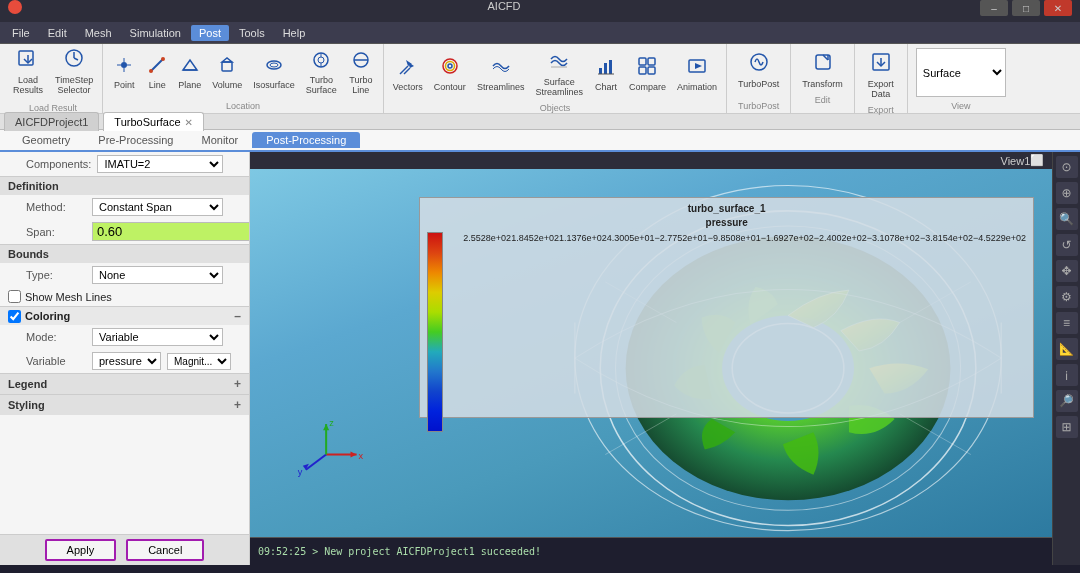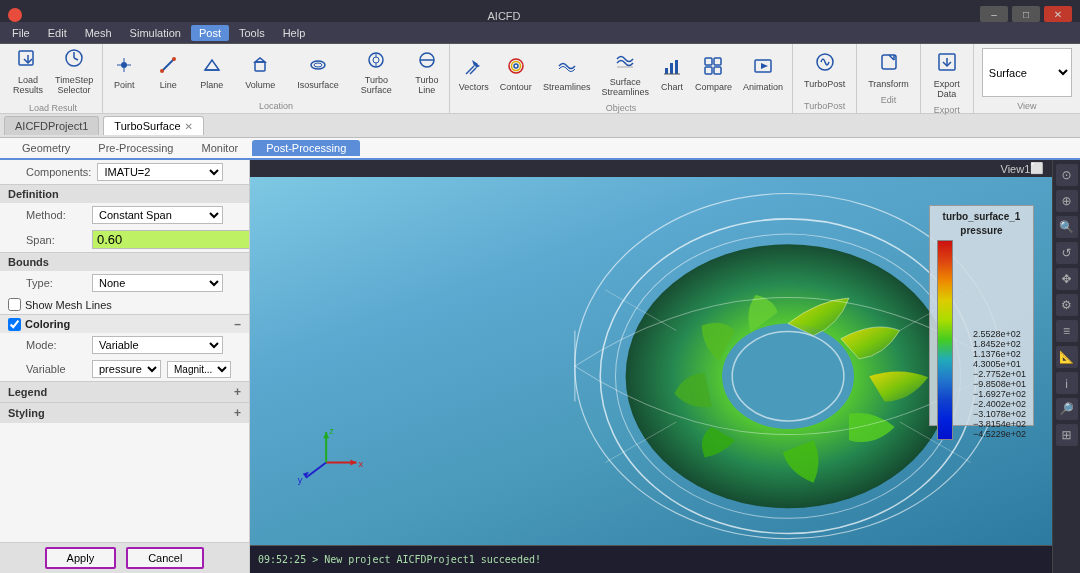--- a/index.html
+++ b/index.html
@@ -1,19 +1,19 @@
 <!DOCTYPE html>
 <html><head>
   <meta charset="utf-8">
   <style>
     * { box-sizing: border-box; margin: 0; padding: 0; }
     body { font-family: 'Segoe UI', Arial, sans-serif; font-size: 11px; background: #1e1e2e; color: #222; overflow: hidden; width: 1080px; height: 573px; }
 
     
-    #titlebar { background: #2d2d3a; color: #ccc; display: flex; align-items: flex-end; justify-content: space-between; height: 22px; padding: 0 8px; font-size: 11px; }
+    #titlebar { background: #2d2d3a; color: #ccc; display: flex; align-items: flex-start; justify-content: space-between; height: 22px; padding: 0 8px; font-size: 11px; }
     #titlebar .app-icon { width: 14px; height: 14px; background: #e74c3c; border-radius: 50%; margin-right: 6px; display:inline-block; }
     #titlebar .title { flex: 1; text-align: center; color: #ccc; }
     #titlebar .win-controls { display: flex; gap: 4px; }
     #titlebar .win-btn { width: 28px; height: 16px; background: #555; color: #ccc; display: flex; align-items: center; justify-content: center; font-size: 10px; cursor: pointer; border-radius: 2px; }
     #titlebar .win-btn.close { background: #c0392b; }
 
     
     #menubar { background: #3c3c4e; color: #ddd; display: flex; align-items: center; height: 22px; padding: 0 4px; gap: 2px; border-bottom: 1px solid #555; }
     .menu-item { padding: 2px 8px; cursor: pointer; border-radius: 2px; font-size: 11px; color: #ddd; }
     .menu-item:hover, .menu-item.active { background: #5b8dd9; color: white; }
@@ -21,21 +21,21 @@
     
     #toolbar { background: #f0f0f0; border-bottom: 1px solid #ccc; display: flex; align-items: stretch; height: 70px; padding: 0 4px; }
     .toolbar-group { display: flex; align-items: center; border-right: 1px solid #ccc; padding: 0 4px; gap: 2px; }
     .toolbar-group:last-child { border-right: none; }
     .tb-btn { display: flex; flex-direction: column; align-items: center; justify-content: center; padding: 3px 5px; cursor: pointer; border-radius: 3px; min-width: 40px; background: transparent; border: none; font-size: 9.5px; color: #333; gap: 2px; }
     .tb-btn .icon { font-size: 18px; color: #2255aa; }
     .tb-label { font-size: 9px; color: #444; text-align: center; line-height: 1.1; }
     .group-label { font-size: 9px; color: #888; text-align: center; width: 100%; }
 
     
-    #tabs-row { background: #e0e0e0; display: flex; align-items: center; height: 24px; border-bottom: 1px solid #bbb; padding: 0 4px; gap: 4px; }
+    #tabs-row { background: #e0e0e0; display: flex; align-items: center; height: 16px; border-bottom: 1px solid #bbb; padding: 0 4px; gap: 4px; }
     .tab { padding: 3px 10px; background: #d0d0d0; border-radius: 3px 3px 0 0; cursor: pointer; font-size: 11px; color: #444; display: flex; align-items: center; gap: 4px; border: 1px solid #bbb; border-bottom: none; }
     .tab.active { background: #fff; color: #000; }
     .tab .close-x { color: #888; font-size: 10px; }
 
     
     #subtabs { background: #f7f7f7; display: flex; height: 22px; align-items: center; border-bottom: 2px solid #5b8dd9; padding: 0 8px; gap: 0; }
     .subtab { padding: 2px 14px; cursor: pointer; font-size: 11px; color: #555; border-radius: 3px 3px 0 0; }
     .subtab.active { background: #5b8dd9; color: white; }
 
     
@@ -123,21 +123,21 @@
               <line x1="11" y1="11" x2="15" y2="13" stroke="#2255aa" stroke-width="1.5"></line>
             </svg>
         </span>
         <span class="tb-label">TimeStep<br>Selector</span>
       </button>
     </div>
     <span class="group-label">Load Result</span>
   </div>
 
   <div class="toolbar-group" style="flex-direction:column;justify-content:space-between;padding:4px 4px 2px;">
-    <div style="display:flex;gap:12px;">
+    <div style="display:flex;gap:1px;">
       <button class="tb-btn" style="min-width:34px;">
         <span class="icon">
           <svg width="18" height="18" viewBox="0 0 18 18">
               <circle cx="9" cy="9" r="3" fill="#2255aa"></circle>
               <line x1="9" y1="2" x2="9" y2="6" stroke="#2255aa" stroke-width="1"></line>
               <line x1="9" y1="12" x2="9" y2="16" stroke="#2255aa" stroke-width="1"></line>
               <line x1="2" y1="9" x2="6" y2="9" stroke="#2255aa" stroke-width="1"></line>
               <line x1="12" y1="9" x2="16" y2="9" stroke="#2255aa" stroke-width="1"></line>
             </svg>
         </span>
@@ -516,21 +516,21 @@
           <text x="-28" y="20" fill="#2222cc" font-size="9">y</text>
           <text x="3" y="-28" fill="#22aa22" font-size="9">z</text>
         </g>
       </svg>
 
       <div id="color-legend" style="position:absolute;right:18px;top:28px;background:rgba(210,220,228,0.88);border:1px solid #999;padding:5px 7px;font-size:9px;">
         <div class="legend-title">turbo_surface_1</div>
         <div class="legend-title">pressure</div>
         <div class="legend-bar" style="margin-top:4px;">
           <div style="width:16px;height:200px;background:linear-gradient(to bottom,#cc1111 0%,#dd4411 10%,#ee8800 20%,#ddcc00 30%,#aadd00 40%,#44cc22 50%,#22aabb 60%,#2277cc 70%,#1144cc 80%,#0022dd 90%,#0011cc 100%);border:1px solid #888;"></div>
-          <div style="display:flex;flex-direction:column;justify-content:flex-end;height:200px;padding:1px 0;margin-left:16px;">
+          <div style="display:flex;flex-direction:row;justify-content:flex-end;height:200px;padding:1px 0;margin-left:16px;">
             <span>2.5528e+02</span>
             <span>1.8452e+02</span>
             <span>1.1376e+02</span>
             <span>4.3005e+01</span>
             <span>−2.7752e+01</span>
             <span>−9.8508e+01</span>
             <span>−1.6927e+02</span>
             <span>−2.4002e+02</span>
             <span>−3.1078e+02</span>
             <span>−3.8154e+02</span>

